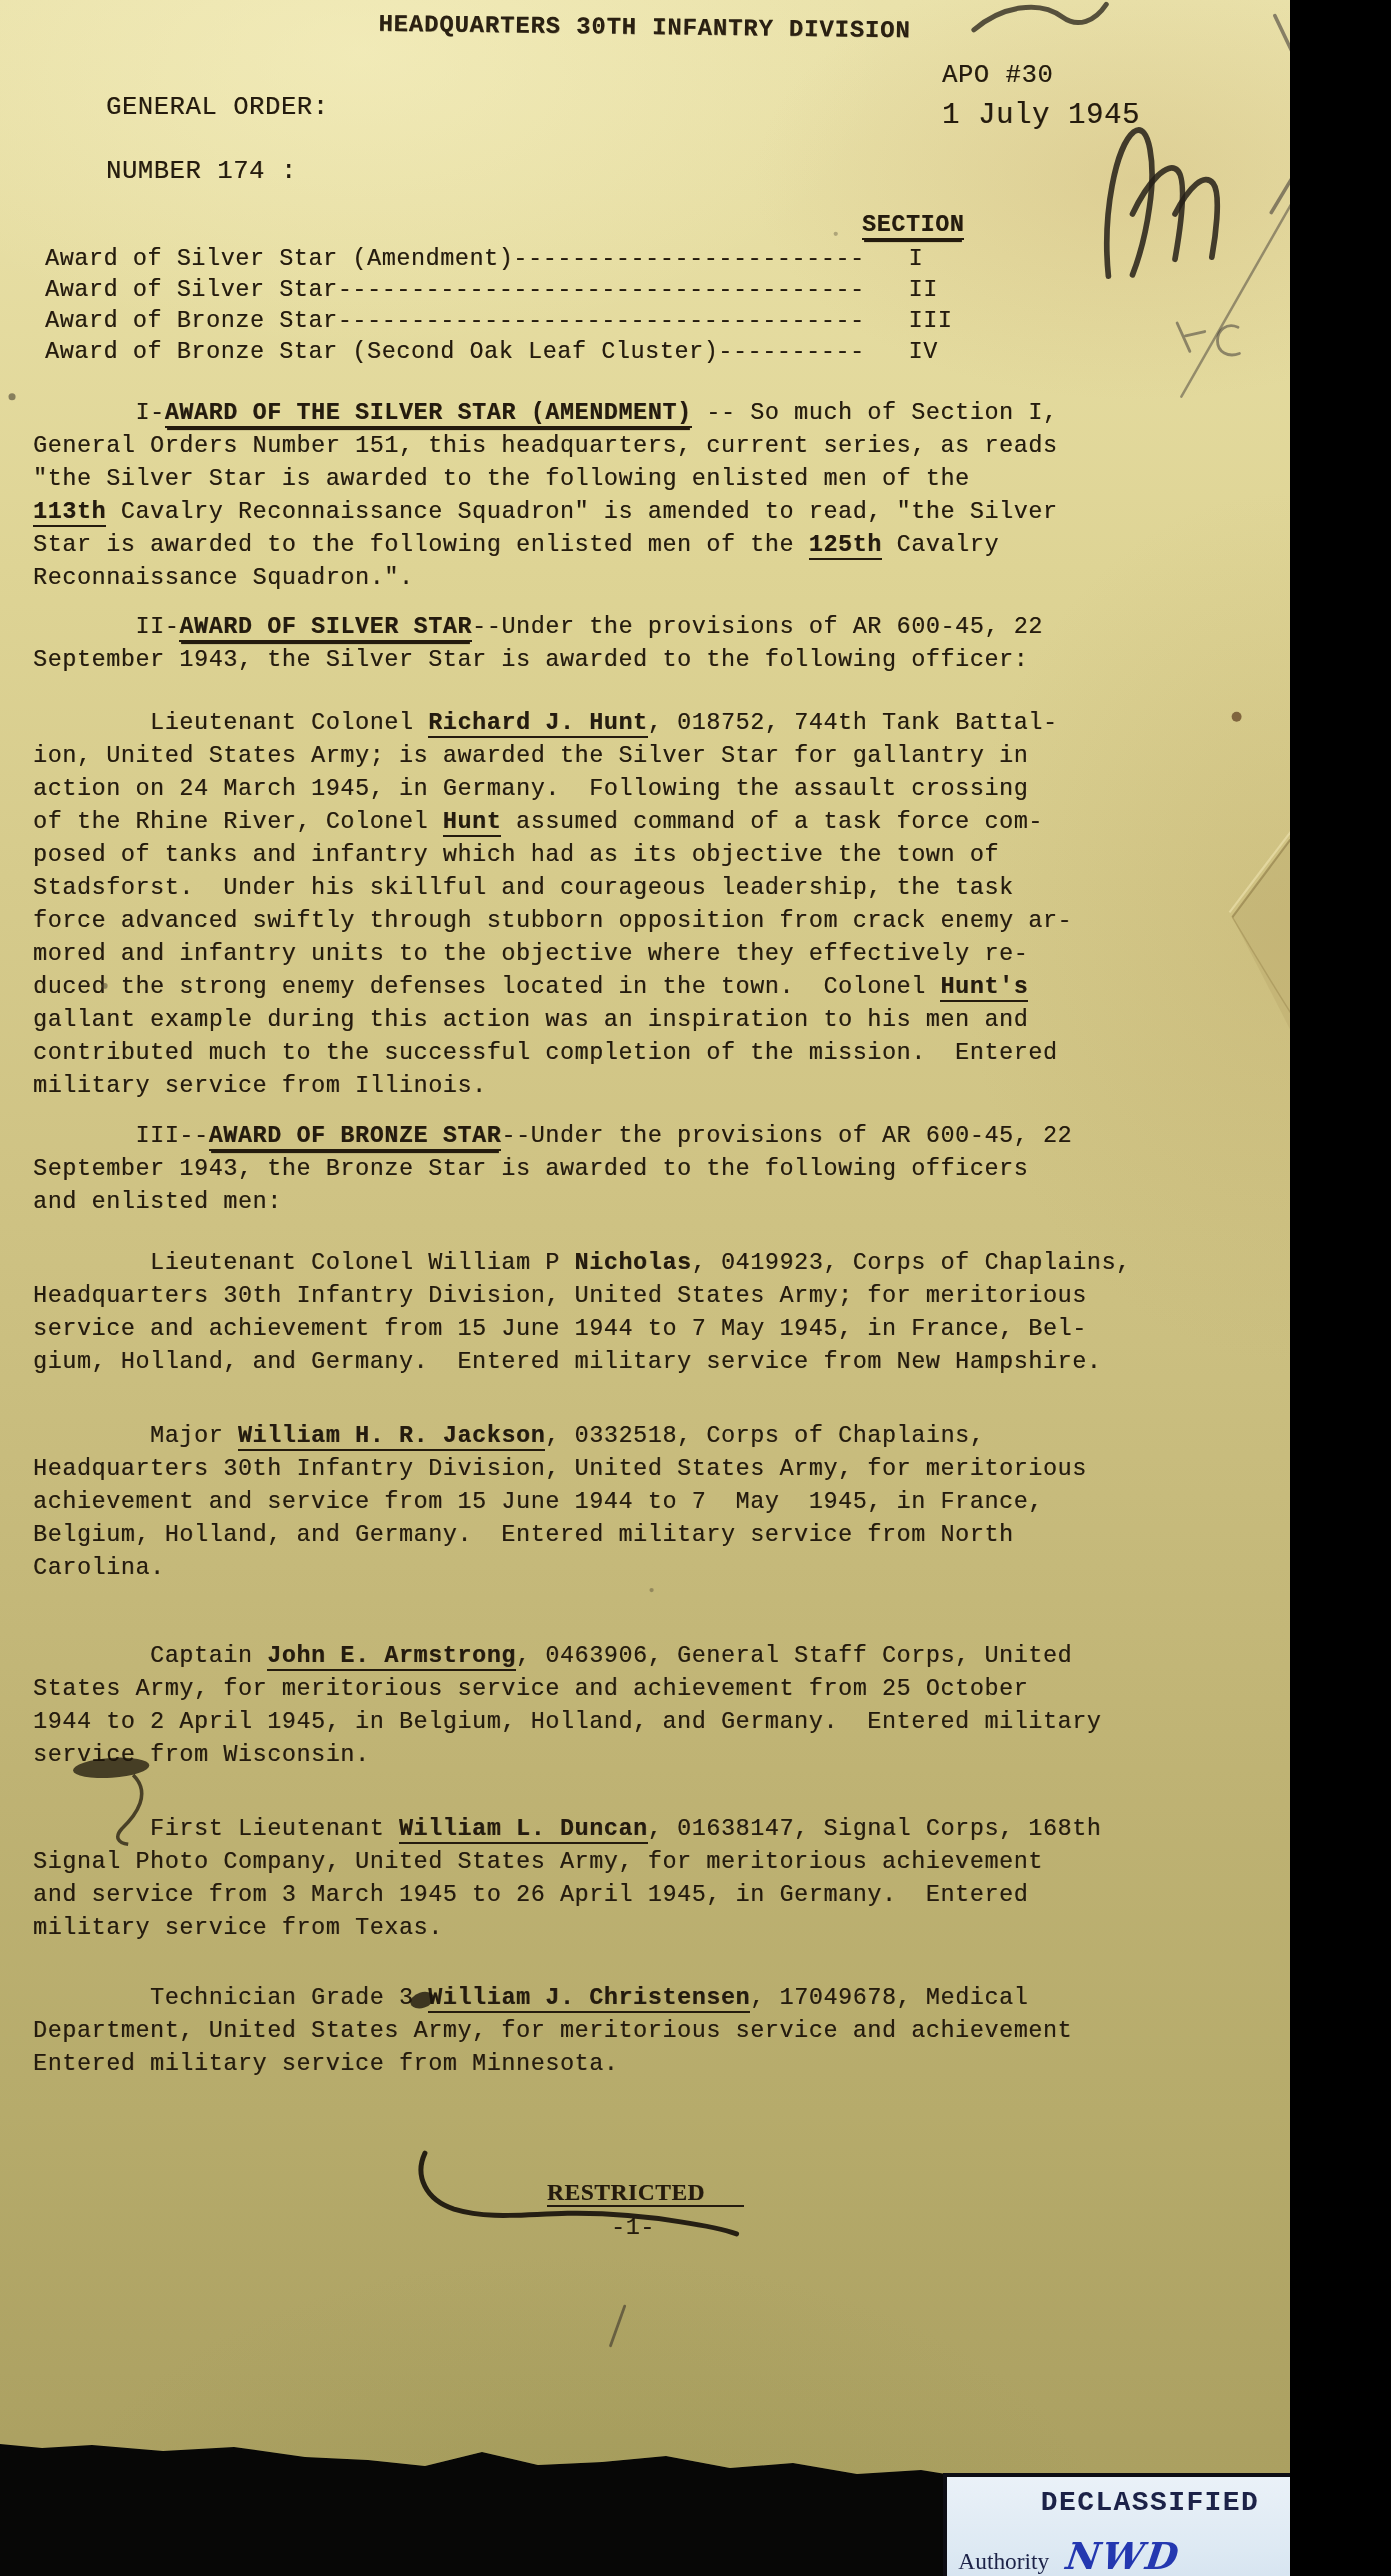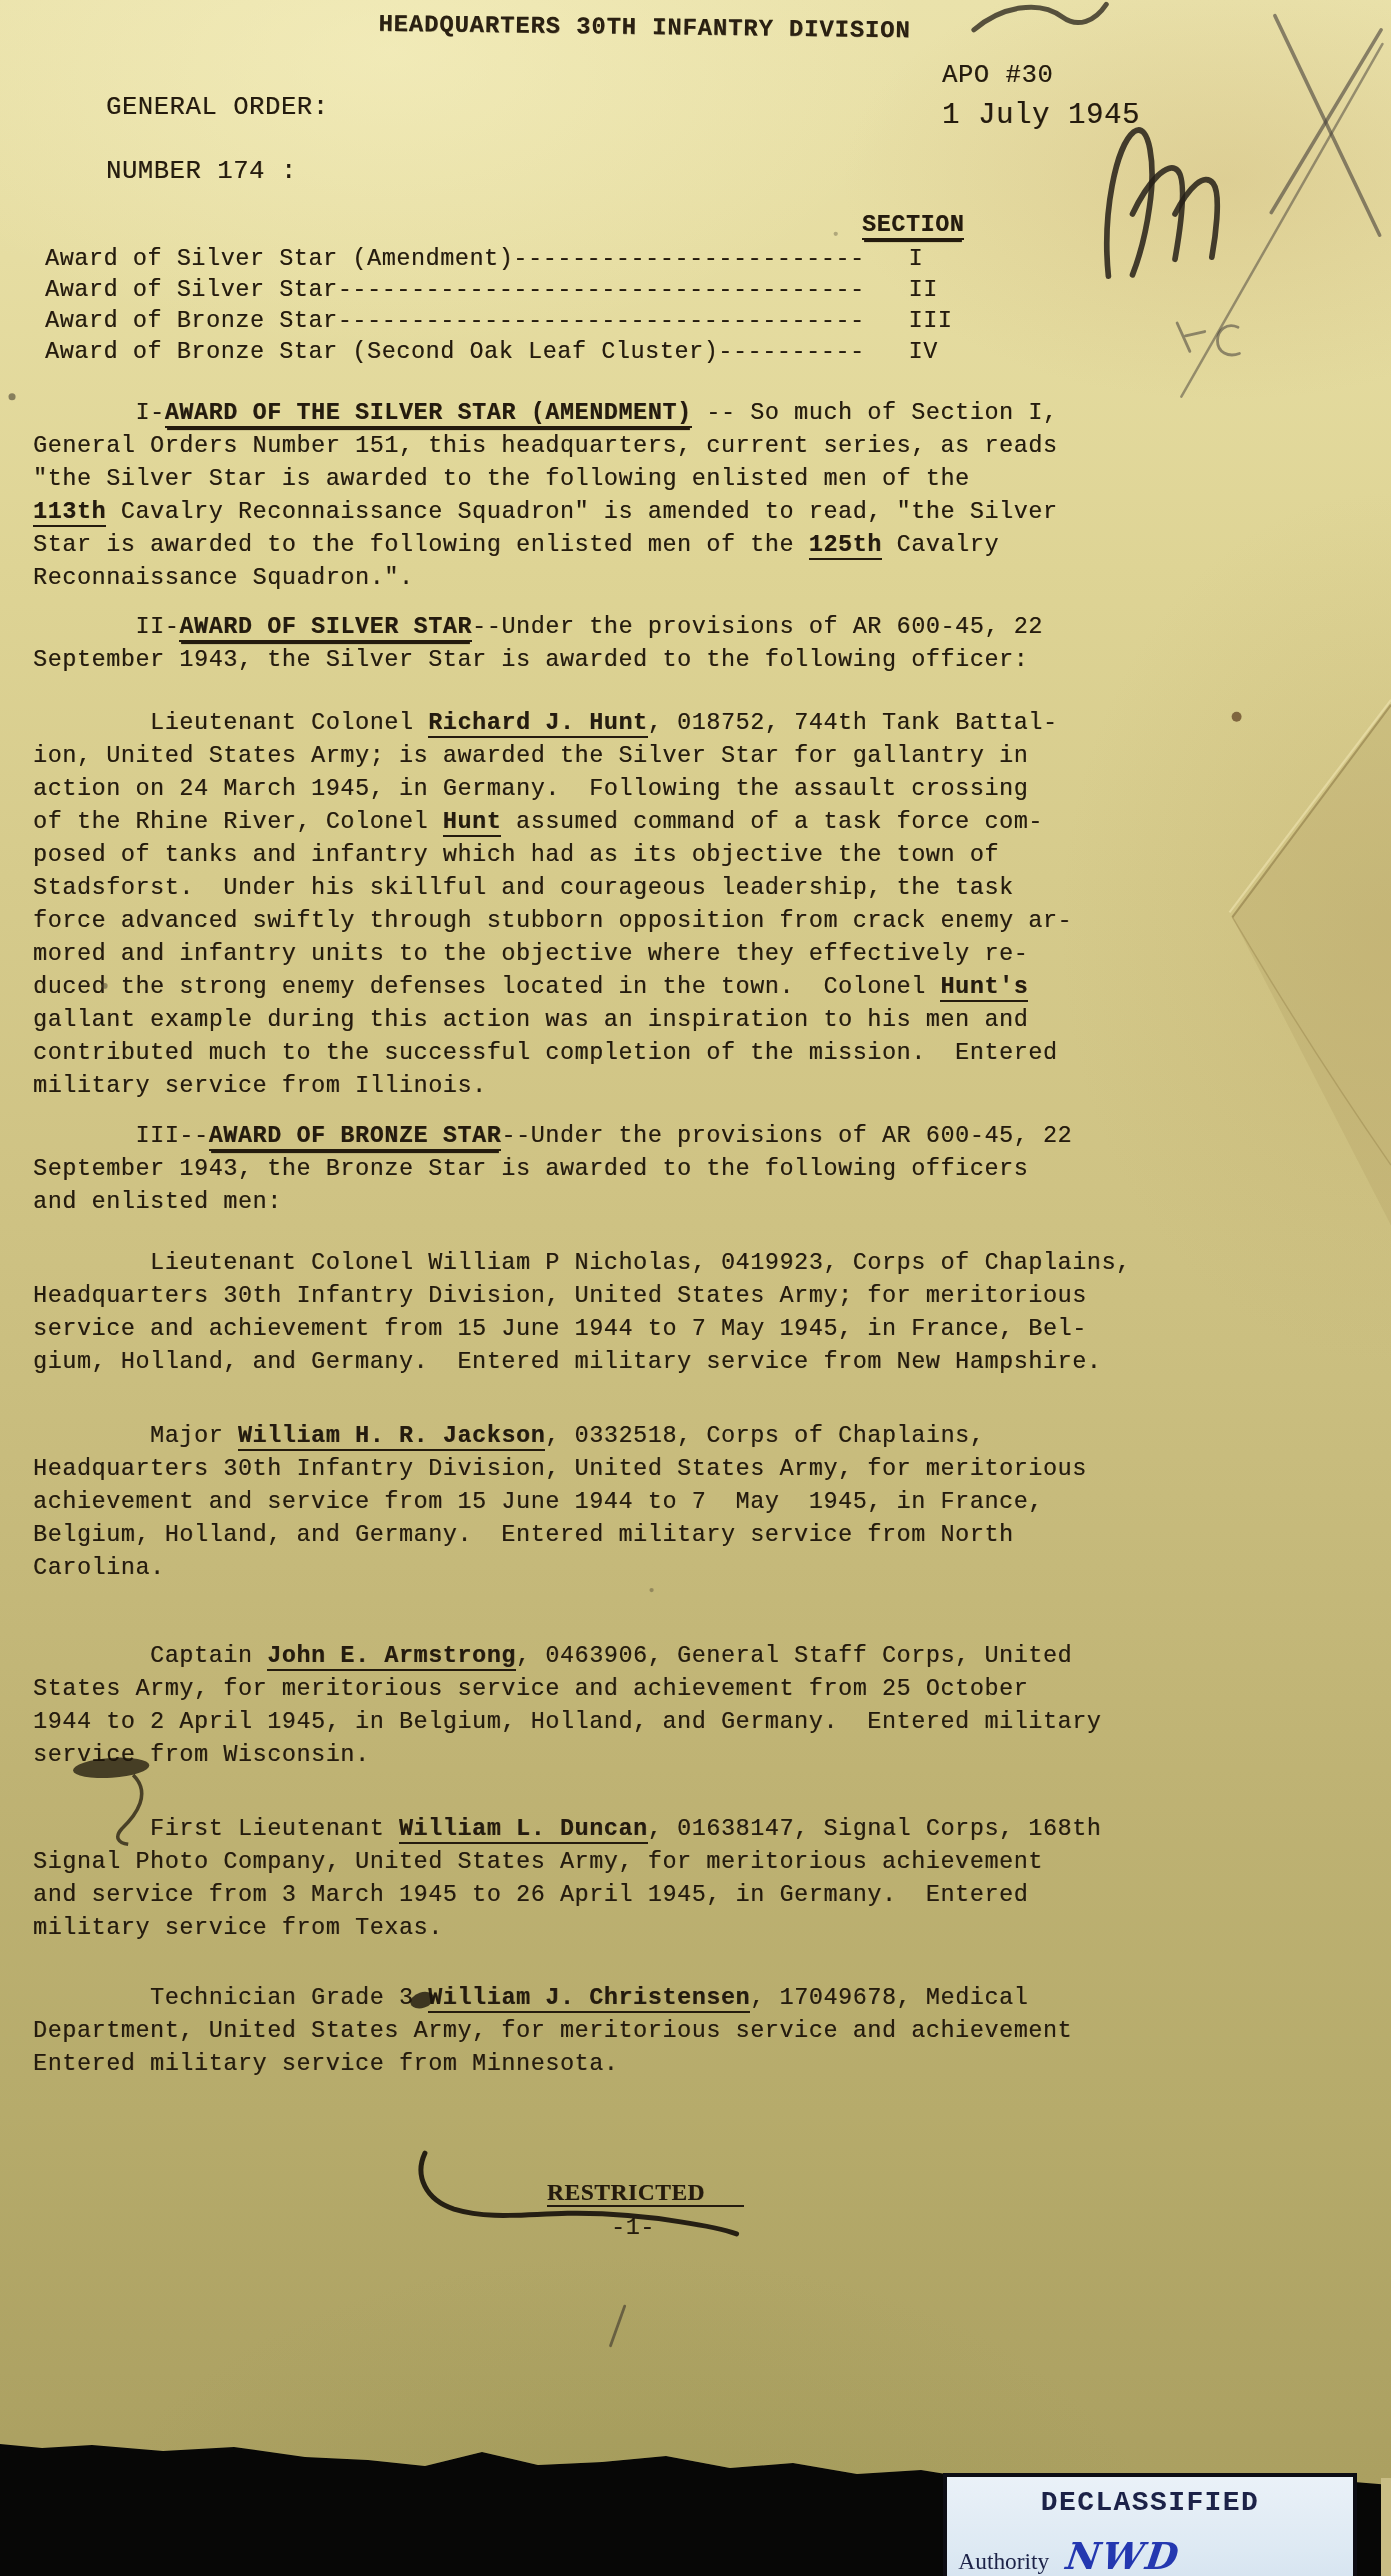--- a/index.html
+++ b/index.html
@@ -1,17 +1,17 @@
 <!DOCTYPE html>
 <html style="font-size:11.3px"><head>
 <meta charset="utf-8">
 <style>
   html,body { margin:0; padding:0; background:#000; }
   .page {
-    position:relative; width:1391px; height:2576px;
+    position:relative; width:1290px; height:2576px;
     background:#070706; overflow:hidden;
     font-family:"Liberation Mono","DejaVu Sans Mono",monospace;
   }
   .paper {
     position:absolute; inset:0;
     clip-path: polygon(0px 0px, 1391px 0px, 1391px 2485px, 1317px 2479px, 1247px 2484px,
       1176px 2478px, 1105px 2481px, 1041px 2475px, 977px 2479px, 921px 2470px,
       857px 2474px, 793px 2463px, 730px 2468px, 666px 2456px, 602px 2462px,
       538px 2465px, 482px 2452px, 425px 2466px, 368px 2460px, 305px 2457px,
       234px 2447px, 163px 2451px, 92px 2445px, 42px 2448px, 0px 2444px);
@@ -21,21 +21,21 @@
       radial-gradient(ellipse 885px 496px at 28% 2%, rgba(250,245,200,0.45), transparent 60%),
       radial-gradient(ellipse 779px 460px at 45% 100%, rgba(148,146,78,0.35), transparent 70%),
       linear-gradient(180deg,#eae2ab 0%,#e6dda2 10%,#ded495 22%,#d6cb8c 34%,#cfc384 46%,
         #c7bb7c 58%,#beb273 70%,#b6ab6b 82%,#aea364 92%,#a89d5e 100%);
   }
   .typed { position:absolute; color:#241b0e; font-size:23.4px; letter-spacing:0.6px;
     text-shadow:0.4px 0.4px 0.6px rgba(48,35,16,0.55); }
   .line { white-space:pre; height:33px; line-height:33px; }
   .u  { border-bottom:2.1px solid currentColor; font-weight:bold; }
   .u2 { border-bottom:2.1px solid currentColor; box-shadow:0 4.2px 0 -2.1px currentColor; font-weight:bold; }
-  .b  { font-weight:normal; }
+  .b  { font-weight:bold; }
   .title { left:0; top:14px; width:1289px; text-align:center; font-size:24px;
     letter-spacing:0.8px; transform:rotate(0.7deg); font-weight:bold; color:#2a2012; }
   .hdr-left { font-size:25.5px; }
   .toc-rows .line { height:31px; line-height:31px; }
   .section-col-header { font-weight:bold; }
   .restricted-word { border-bottom:2.1px solid currentColor; padding-right:39px; font-weight:bold;font-family:Liberation Serif, serif; }
   .stamp {
     position:absolute; left:943px; top:2473px; width:414px; height:142px;
     background:linear-gradient(180deg,#eaf1f8 0%,#dde9f3 55%,#cfdfee 100%);
     border:4.2px solid #0d0d14; box-sizing:border-box;

